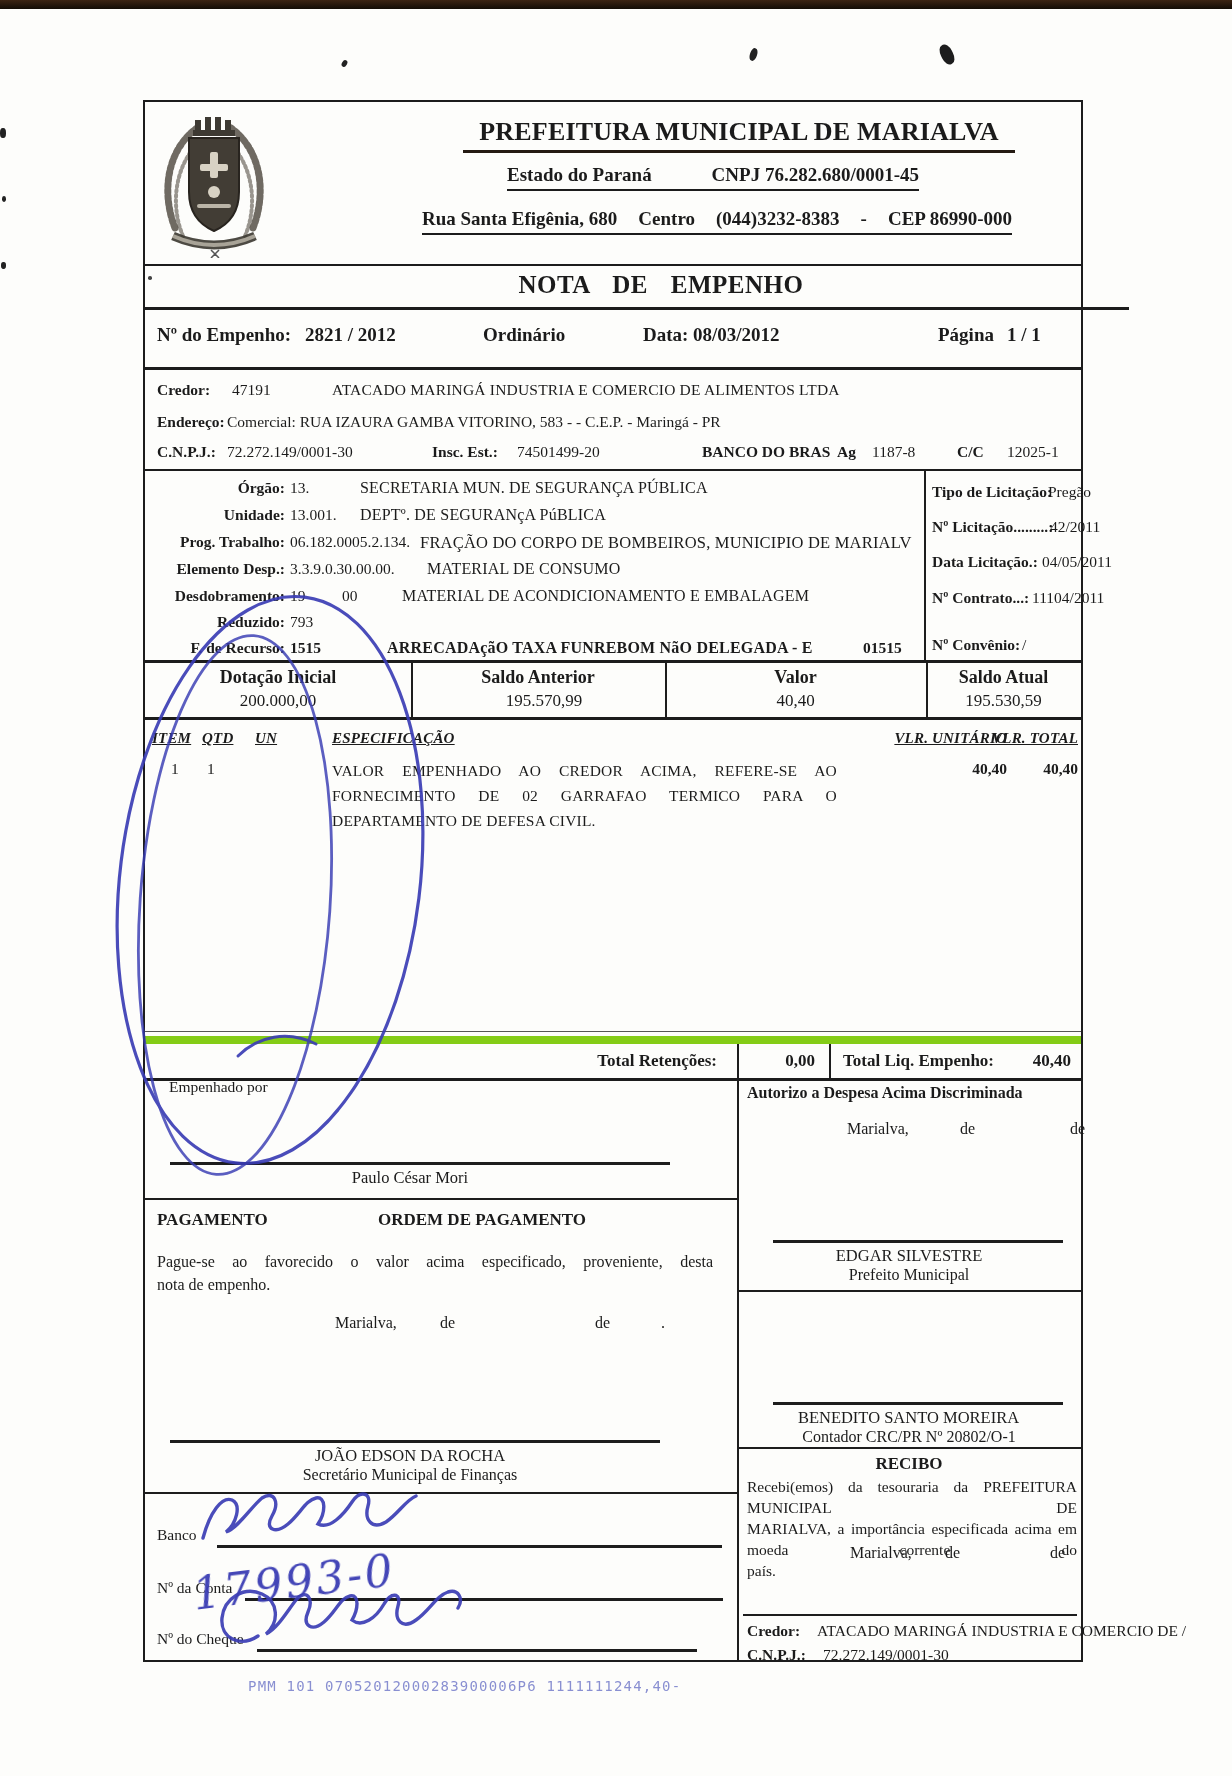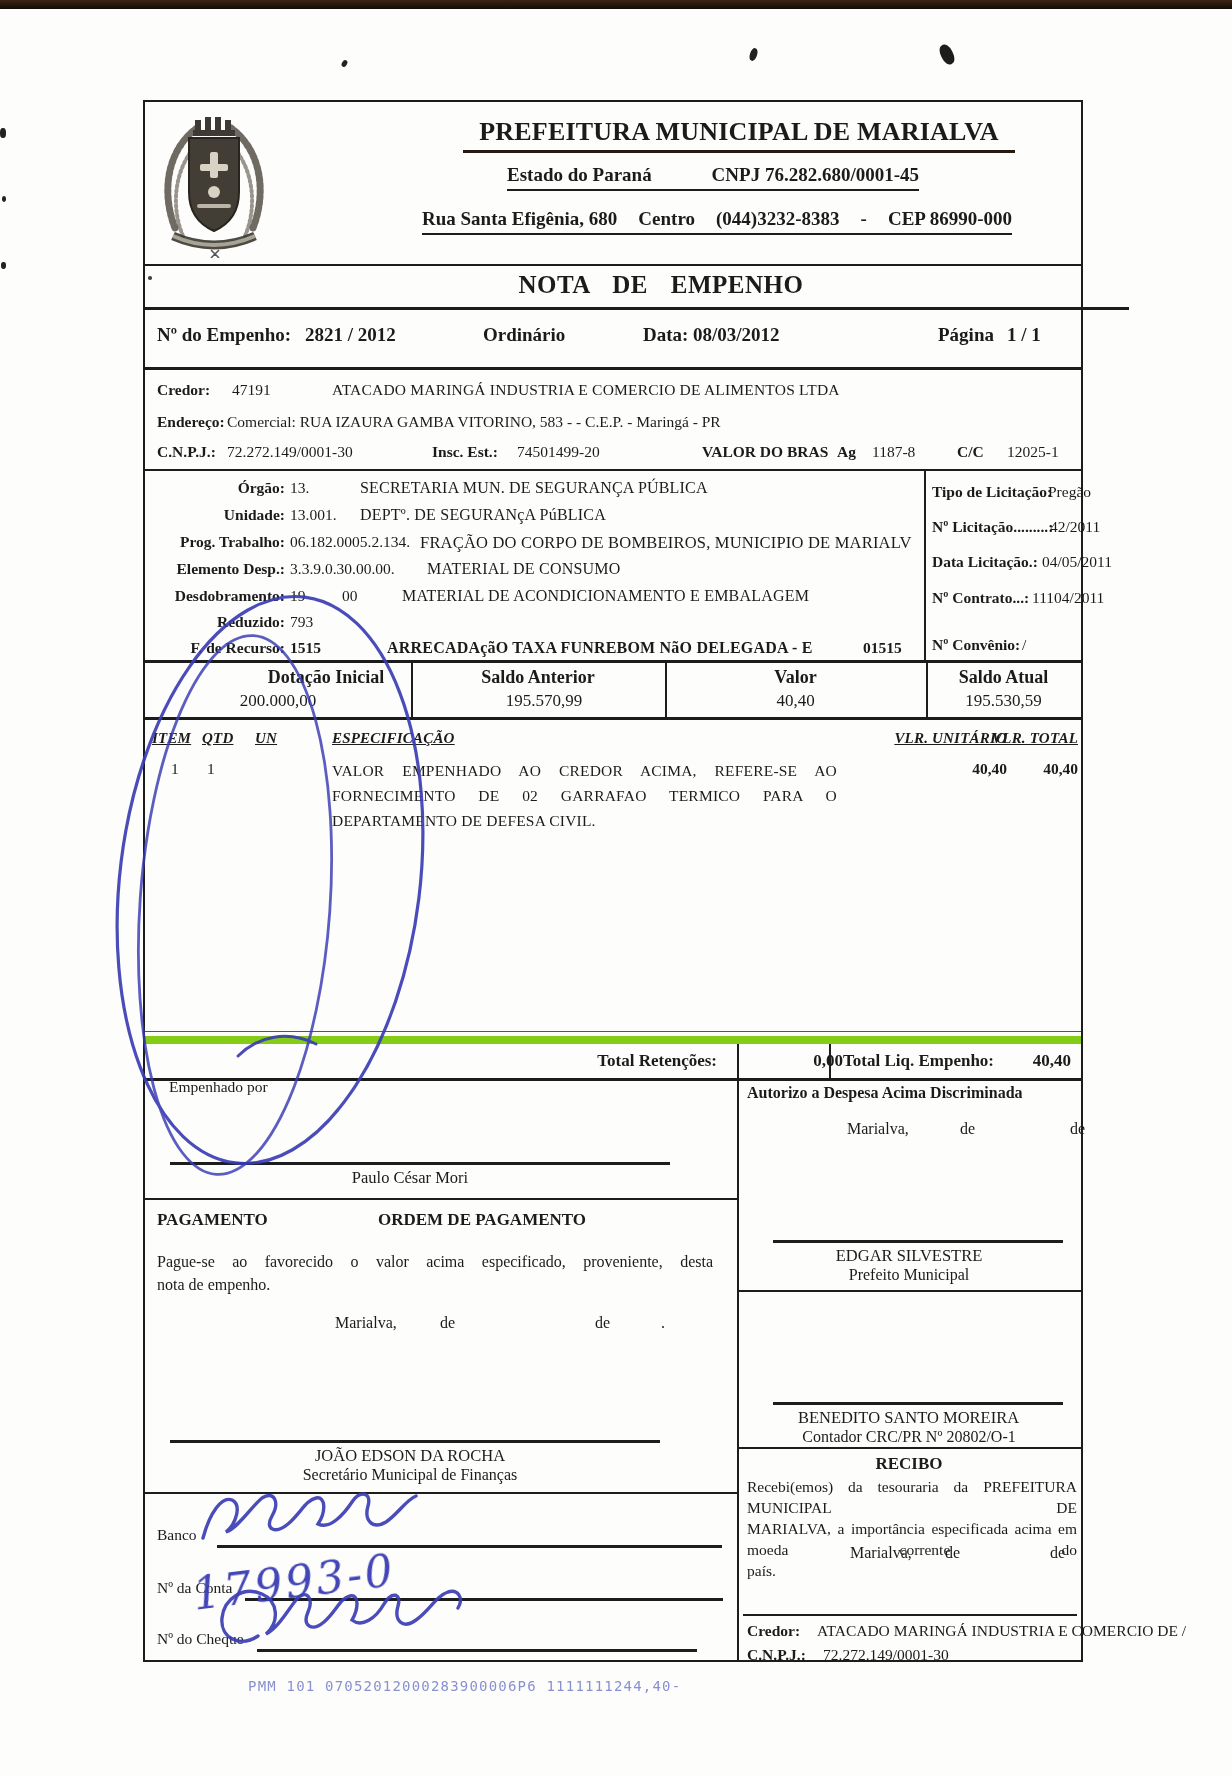--- a/index.html
+++ b/index.html
@@ -118,21 +118,21 @@
     </div>
     <div class="row t155" style="top:46px;">
       <span class="bd" style="left:12px;">Endereço:</span>
       <span style="left:82px;">Comercial: RUA IZAURA GAMBA VITORINO, 583 - -  C.E.P.  - Maringá - PR</span>
     </div>
     <div class="row t155" style="top:76px;">
       <span class="bd" style="left:12px;">C.N.P.J.:</span>
       <span style="left:82px;">72.272.149/0001-30</span>
       <span class="bd" style="left:287px;">Insc. Est.:</span>
       <span style="left:372px;">74501499-20</span>
-      <span class="bd" style="left:557px;">VALOR DO BRAS</span>
+      <span class="bd" style="left:557px;">BANCO DO BRAS</span>
       <span class="bd" style="left:692px;">Ag</span>
       <span style="left:727px;">1187-8</span>
       <span class="bd" style="left:812px;">C/C</span>
       <span style="left:862px;">12025-1</span>
     </div>
   </div>
 
   <div class="abs" style="left:0;top:367px;width:100%;height:191px;">
     <div class="vl" style="left:779px;top:0;height:191px;"></div>
 
@@ -195,21 +195,21 @@
         <span style="left:90px;">/</span>
       </div>
     </div>
   </div>
 
   <div class="abs" style="left:0;top:558px;width:100%;height:60px;border-top:3px solid #1c1c1c;border-bottom:3px solid #1c1c1c;box-sizing:border-box;">
     <div class="vl" style="left:266px;top:0;height:54px;"></div>
     <div class="vl" style="left:520px;top:0;height:54px;"></div>
     <div class="vl" style="left:781px;top:0;height:54px;"></div>
     <div class="row bd t18" style="top:4px;">
-      <span class="ctr" style="left:0;width:266px;padding-left:48px;">Dotação Inicial</span>
+      <span class="ctr" style="left:0;width:266px;">Dotação Inicial</span>
       <span class="ctr" style="left:266px;width:254px;">Saldo Anterior</span>
       <span class="ctr" style="left:520px;width:261px;">Valor</span>
       <span class="ctr" style="left:781px;width:155px;">Saldo Atual</span>
     </div>
     <div class="row t17" style="top:28px;">
       <span class="ctr" style="left:0;width:266px;">200.000,00</span>
       <span class="ctr" style="left:266px;width:266px;">195.570,99</span>
       <span class="ctr" style="left:520px;width:261px;">40,40</span>
       <span class="ctr" style="left:781px;width:155px;">195.530,59</span>
     </div>
@@ -235,21 +235,21 @@
     <span class="abs t155 bd rt" style="left:762px;top:658px;width:100px;">40,40</span>
     <span class="abs t155 bd rt" style="left:838px;top:658px;width:95px;">40,40</span>
   </div>
 
   <div class="hl" style="left:0;top:929px;width:100%;height:1px;background:#555;"></div>
   <div class="abs" style="left:0;top:934px;width:100%;height:34px;border-top:8px solid #84cc16;border-bottom:3px solid #1c1c1c;box-sizing:content-box;">
     <div class="vl" style="left:592px;top:0;height:34px;"></div>
     <div class="vl" style="left:684px;top:0;height:34px;"></div>
     <div class="row bd t17" style="top:7px;">
       <span class="rt" style="left:0;width:572px;">Total Retenções:</span>
-      <span class="rt" style="left:592px;width:78px;padding-left:28px;">0,00</span>
+      <span class="rt" style="left:592px;width:78px;">0,00</span>
       <span style="left:698px;">Total Liq. Empenho:</span>
       <span class="rt" style="left:826px;width:100px;">40,40</span>
     </div>
   </div>
 
   <div class="vl" style="left:592px;top:968px;height:590px;"></div>
 
   <div>
     <span class="abs t155" style="left:24px;top:976px;">Empenhado por</span>
     <div class="hl" style="left:25px;top:1060px;width:500px;height:3px;"></div>

